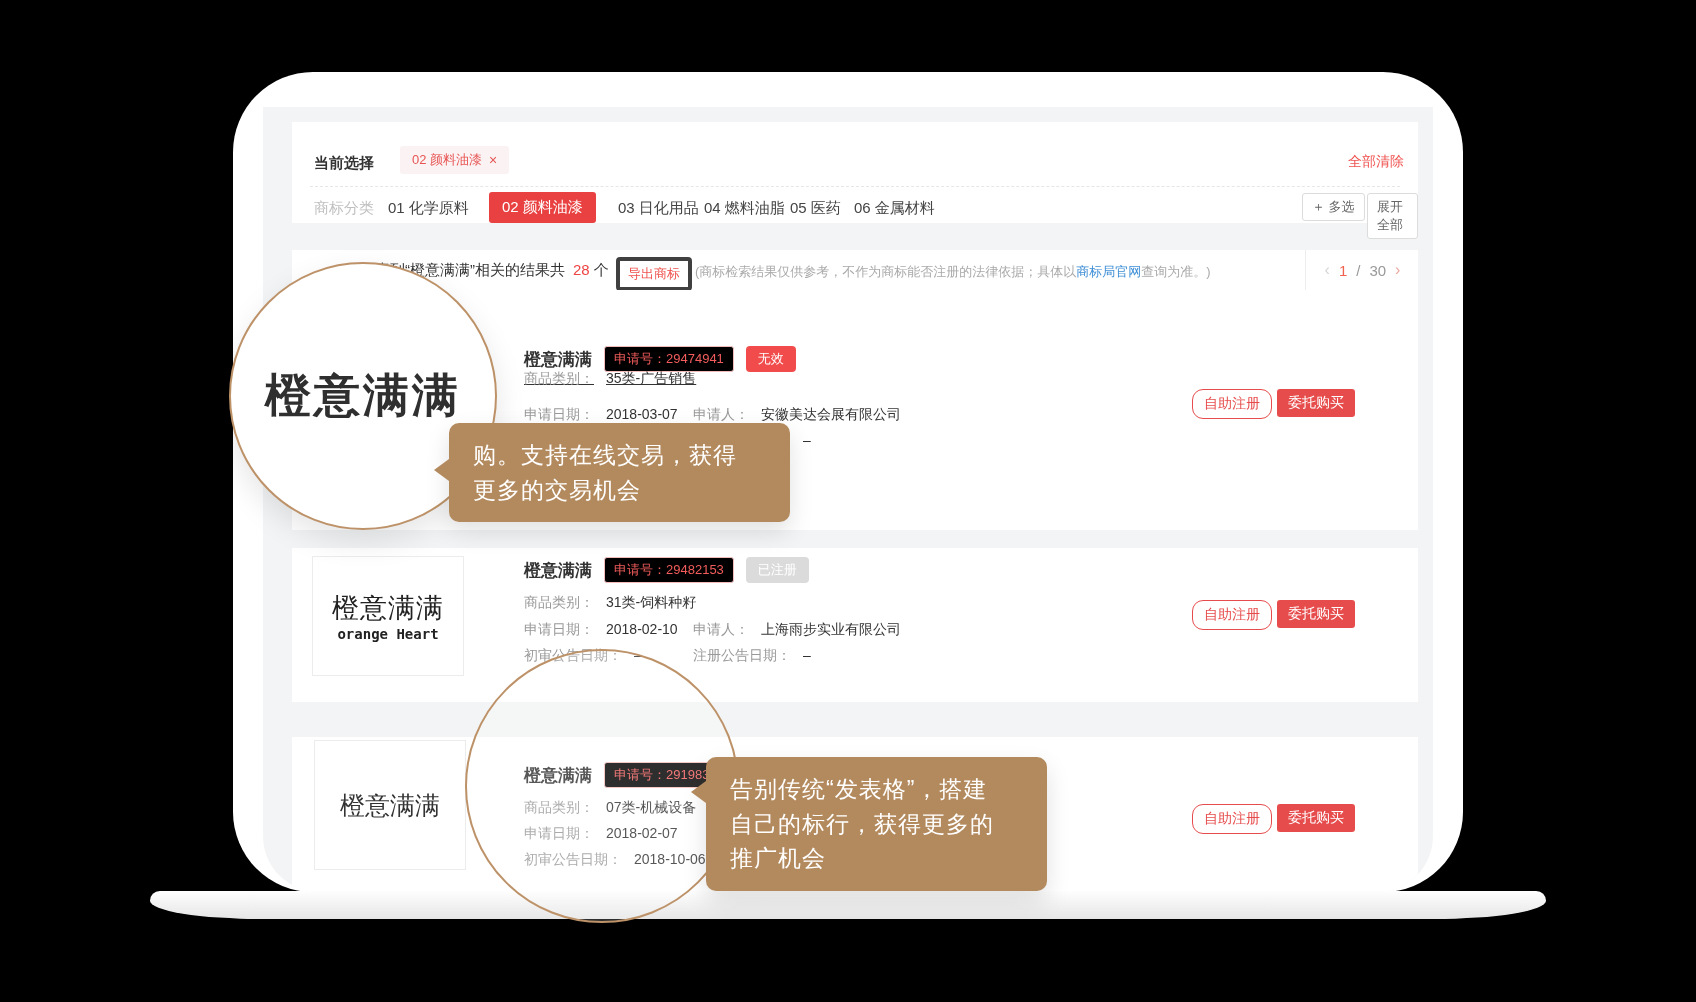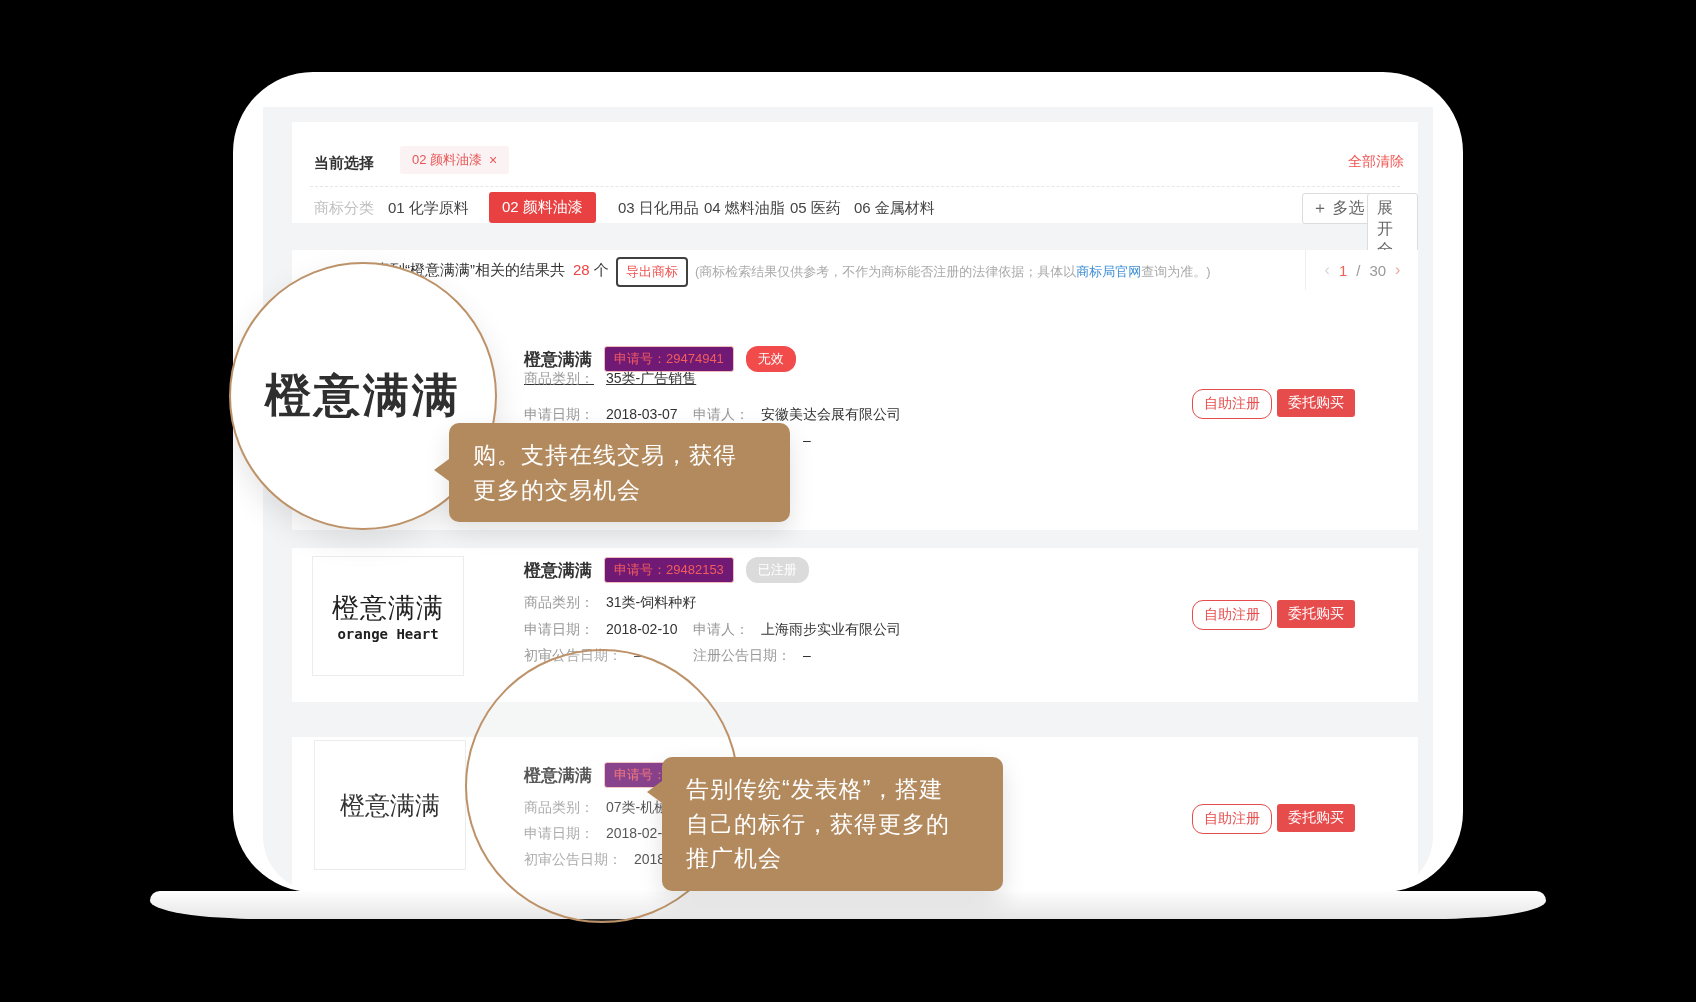--- a/index.html
+++ b/index.html
@@ -20,47 +20,47 @@
   
   .lbl-strong{font-size:15px;font-weight:bold;color:#333;}
   .lbl-gray{font-size:15px;color:#c0c0c0;}
   .seltag{display:inline-flex;align-items:center;gap:7px;font-size:13px;color:#e85454;background:#fbf3f3;
           border-radius:3px;padding:5px 12px;}
   .seltag .x{color:#e85454;font-size:14px;cursor:pointer;}
   .clearall{font-size:14px;color:#ef5350;cursor:pointer;}
   .dashed{border-top:1px dashed #e6e6e6;}
   .cat{font-size:15px;color:#444;cursor:pointer;}
   .cat-sel{background:#e94141;color:#fff;border-radius:3px;padding:6px 13px;}
-  .mini-btn{display:inline-flex;align-items:center;justify-content:center;font-size:16px;color:#666;
+  .mini-btn{display:inline-flex;align-items:center;justify-content:center;font-size:13px;color:#666;
             border:1px solid #dcdcdc;border-radius:3px;background:#fff;padding:4px 9px;cursor:pointer;}
 
   
   .summary{font-size:15px;color:#333;white-space:nowrap;}
   .summary .cnt{color:#ef4444;margin-left:8px;}
   .export-btn{display:inline-flex;align-items:center;justify-content:center;width:68px;height:26px;
-              border:2px solid #404040;color:#ef5350;font-size:13px;border-radius:4px;background:#fff;cursor:pointer;}
+              border:4px solid #404040;color:#ef5350;font-size:13px;border-radius:4px;background:#fff;cursor:pointer;}
   .note{font-size:13px;color:#aaa;white-space:nowrap;}
   .note .lnk{color:#3f8fd6;cursor:pointer;}
   .pager{position:absolute;left:1305px;top:250px;width:113px;height:40px;border-left:1px solid #ededed;
          display:flex;align-items:center;justify-content:center;gap:9px;font-size:15px;}
   .pager .pv{color:#d6d6d6;font-size:16px;cursor:pointer;}
   .pager .nx{color:#eba99f;font-size:16px;cursor:pointer;}
   .pager .cur{color:#f0624e;}
   .pager .sep,.pager .tot{color:#999;}
 
   
   .imgbox{position:absolute;width:150px;background:#fff;border:1px solid #ececec;display:flex;flex-direction:column;
           align-items:center;justify-content:center;}
   .tm-serif{font-family:"DejaVu Serif","Liberation Serif",serif;font-size:27px;color:#222;letter-spacing:1px;}
   .tm-sub{font-family:"DejaVu Sans Mono","Liberation Mono",monospace;font-weight:bold;font-size:14px;color:#222;}
   .tm-plain{font-size:25px;color:#333;}
   .titleline{position:absolute;display:flex;align-items:center;gap:12px;height:26px;}
   .tname{font-size:17px;font-weight:bold;color:#333;}
-  .appno{font-size:13px;color:#f25c5c;background:#701a75;border:1px solid #f3bcbc;border-radius:3px;padding:3px 9px;}
-  .sttag{font-size:13px;color:#fff;border-radius:12px;padding:4px 12px;}
+  .appno{font-size:13px;color:#f25c5c;background:#000000;border:1px solid #f3bcbc;border-radius:3px;padding:3px 9px;}
+  .sttag{font-size:13px;color:#fff;border-radius:4px;padding:4px 12px;}
   .st-invalid{background:#f24b4b;}
   .st-registered{background:#dbdbdb;}
   .fline{position:absolute;font-size:14px;color:#333;white-space:nowrap;}
   .flabel{color:#999;margin-right:12px;}
   .col2{position:absolute;left:169px;top:0;white-space:nowrap;}
   .act-outline{position:absolute;width:78px;height:28px;display:flex;align-items:center;justify-content:center;
                font-size:14px;color:#e74c4c;border:1px solid #e74c4c;border-radius:11px;background:#fff;cursor:pointer;}
   .act-solid{position:absolute;width:78px;height:28px;display:flex;align-items:center;justify-content:center;
              font-size:14px;color:#fff;background:#e74c4c;border-radius:3px;cursor:pointer;}
 
@@ -208,20 +208,20 @@
   </div>
 
   <div class="circle2"></div>
 
   <div class="tip" style="left:449px;top:423px;">
     <div class="arrow" style="top:36px;"></div>
     <div class="tline">购。支持在线交易，获得</div>
     <div class="tline">更多的交易机会</div>
   </div>
 
-  <div class="tip" style="left:662px;top:757px;">
+  <div class="tip" style="left:706px;top:757px;">
     <div class="arrow" style="top:24px;"></div>
     <div class="tline">告别传统“发表格”，搭建</div>
     <div class="tline">自己的标行，获得更多的</div>
     <div class="tline">推广机会</div>
   </div>
 
 </div>
 
 </body></html>

